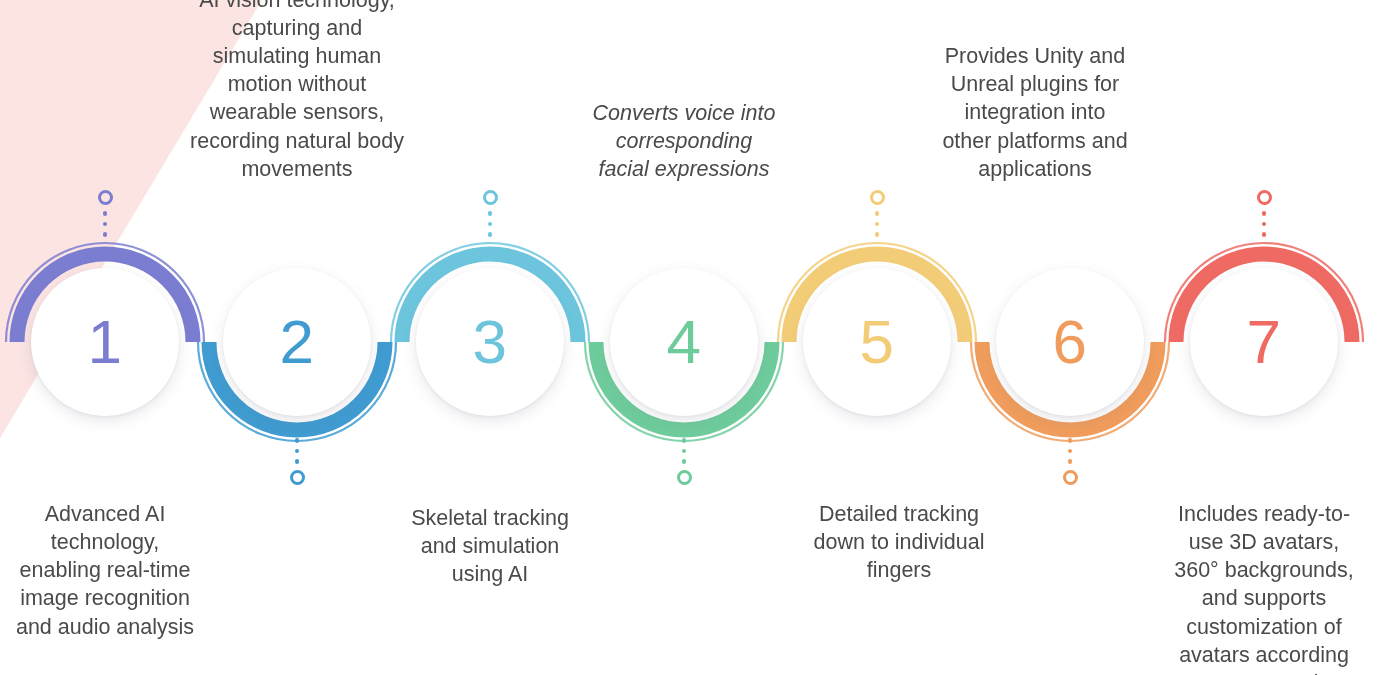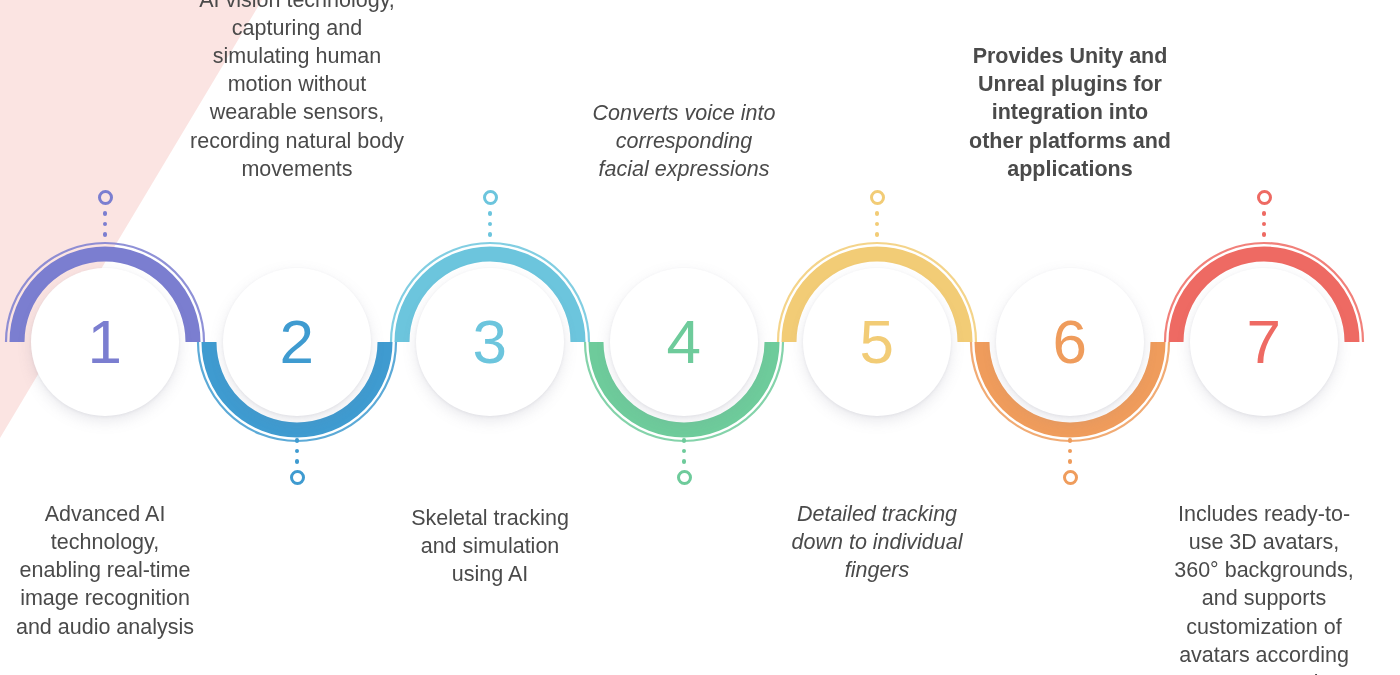--- a/index.html
+++ b/index.html
@@ -198,36 +198,36 @@
       </div>
       <div class="marker" style="color: rgb(242, 204, 118); left: 864px; top: 190px;">
         <div class="ring"></div>
         <div class="gap-s"></div>
         <div class="dot"></div>
         <div class="gap-s"></div>
         <div class="dot"></div>
         <div class="gap-s"></div>
         <div class="dot"></div>
       </div>
-      <div class="caption" style="width: 230px; left: 762px; top: 500px; font-style: italic;">Detailed tracking
+      <div class="caption" style="width: 230px; left: 784px; top: 500px;">Detailed tracking
 down to individual
 fingers</div>
       <div class="disc" style="left: 996px; top: 268px;">
         <span class="num" style="color: rgb(239, 156, 92);">6</span>
       </div>
       <div class="marker" style="color: rgb(239, 156, 92); left: 1057px; top: 438px;">
         <div class="dot"></div>
         <div class="gap-s"></div>
         <div class="dot"></div>
         <div class="gap-s"></div>
         <div class="dot"></div>
         <div class="gap-s"></div>
         <div class="ring"></div>
       </div>
-      <div class="caption" style="width: 230px; left: 955px; top: 42.175px; font-weight: bold;">Provides Unity and
+      <div class="caption" style="width: 230px; left: 920px; top: 42.175px;">Provides Unity and
 Unreal plugins for
 integration into
 other platforms and
 applications</div>
       <div class="disc" style="left: 1190px; top: 268px;">
         <span class="num" style="color: rgb(238, 106, 99);">7</span>
       </div>
       <div class="marker" style="color: rgb(238, 106, 99); left: 1251px; top: 190px;">
         <div class="ring"></div>
         <div class="gap-s"></div>

